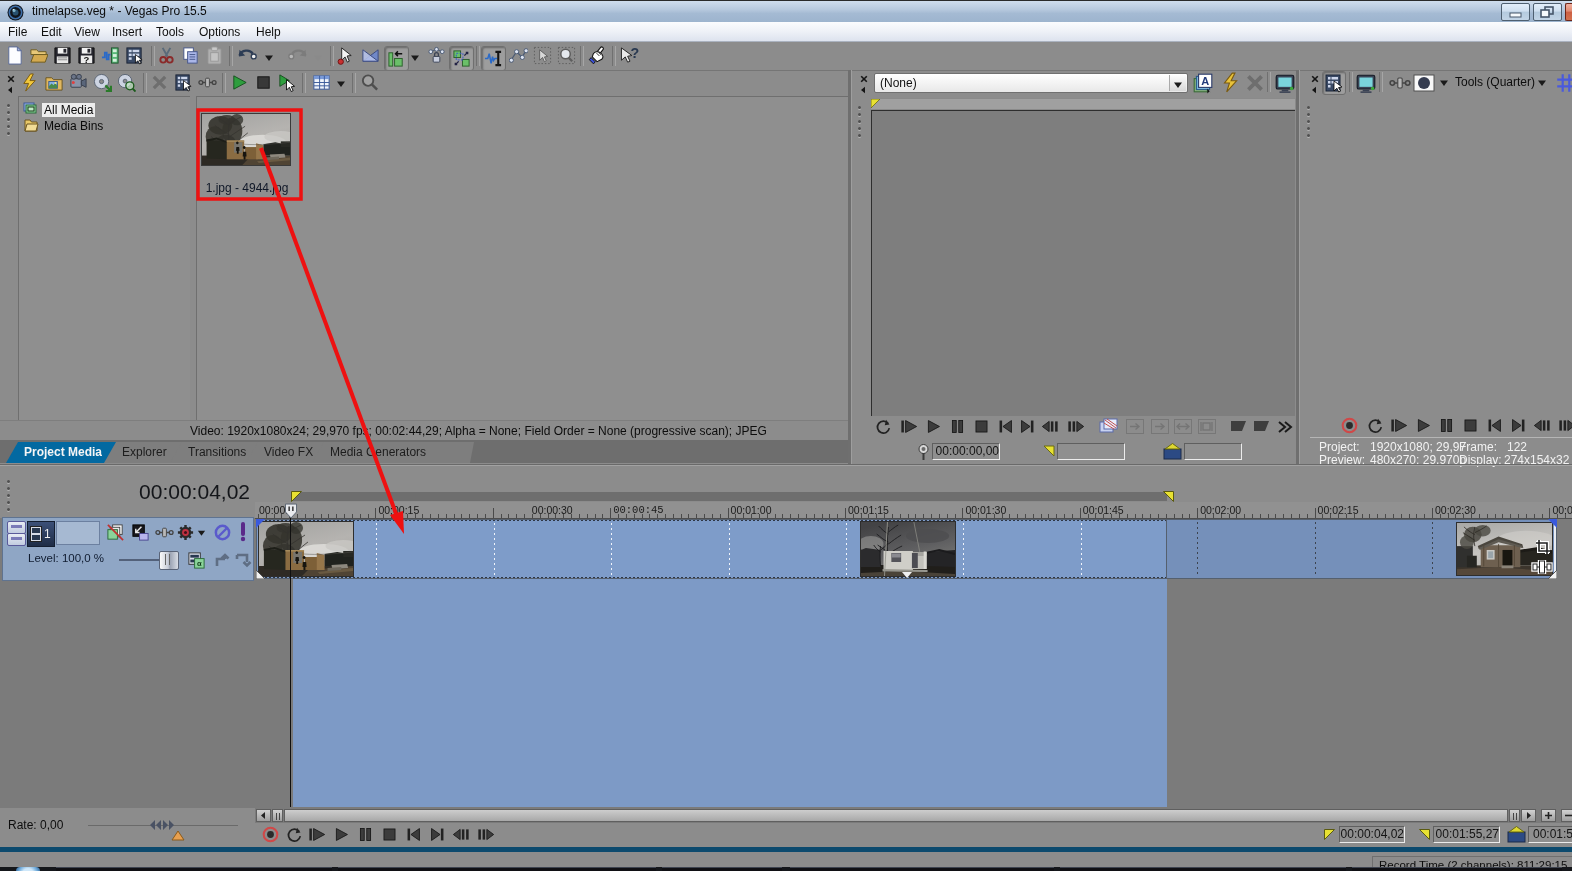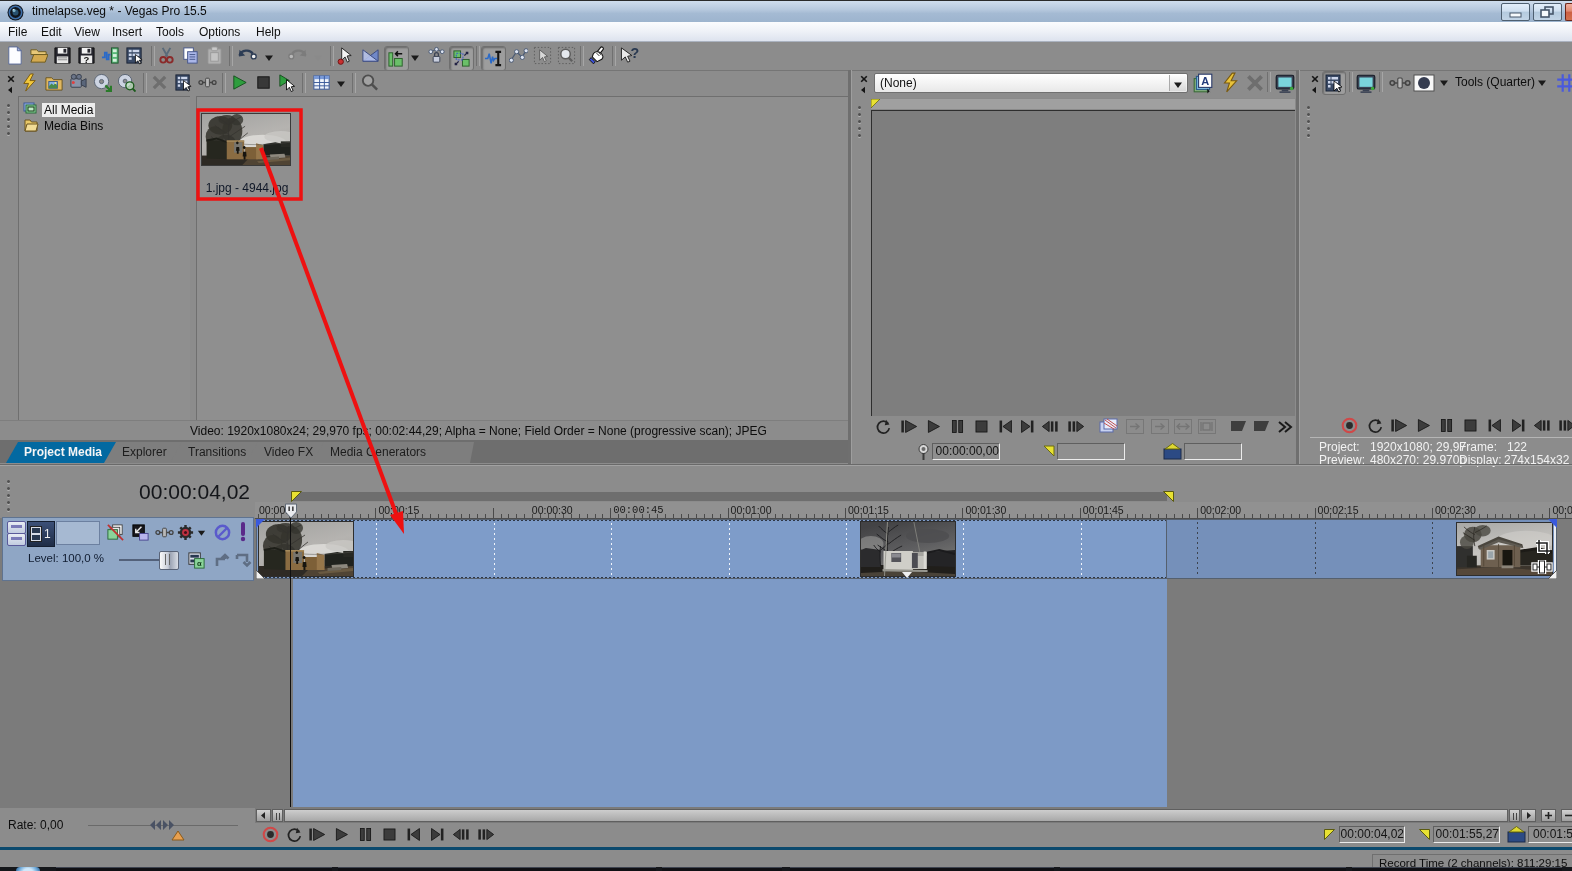--- a/index.html
+++ b/index.html
@@ -53,21 +53,21 @@
   .dottedline{position:absolute;width:1px;background-image:repeating-linear-gradient(
      to bottom,#f0f4fa 0,#f0f4fa 2px,transparent 2px,transparent 5px);}
   .dottedline.dark{background-image:repeating-linear-gradient(
      to bottom,#3d4450 0,#3d4450 2px,transparent 2px,transparent 5px);}
   .tick{position:absolute;width:1px;background:#4a4a4a;}
   .rlabel{position:absolute;font-size:10.5px;color:#1a1a1a;top:2px;}
   .tc-box{position:absolute;height:17px;border:1px solid;border-color:#5f5f5f #ececec #ececec #5f5f5f;background:#8f8f8f;
      box-sizing:border-box;font-size:12px;color:#141414;line-height:15px;text-align:right;}
 
   
-  #statusbar{left:0;top:847px;width:1572px;height:20px;background:#8c8c8c;border-top:3px solid #0c4a6e;}
+  #statusbar{left:0;top:847px;width:1572px;height:20px;background:#8c8c8c;border-top:5px solid #0c4a6e;}
   #taskbar{left:0;top:867px;width:1572px;height:4px;background:#15171b;}
 
   svg{display:block;}
   .txt{position:absolute;white-space:pre;}
 </style>
 </head>
 <body>
 
 <svg width="0" height="0" style="position:absolute">
 <defs>

